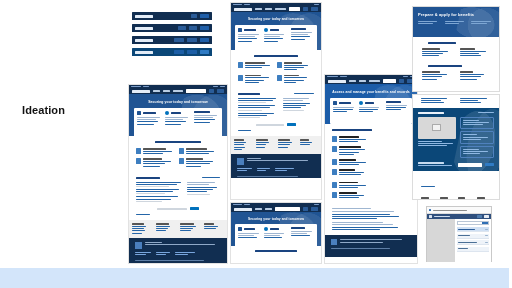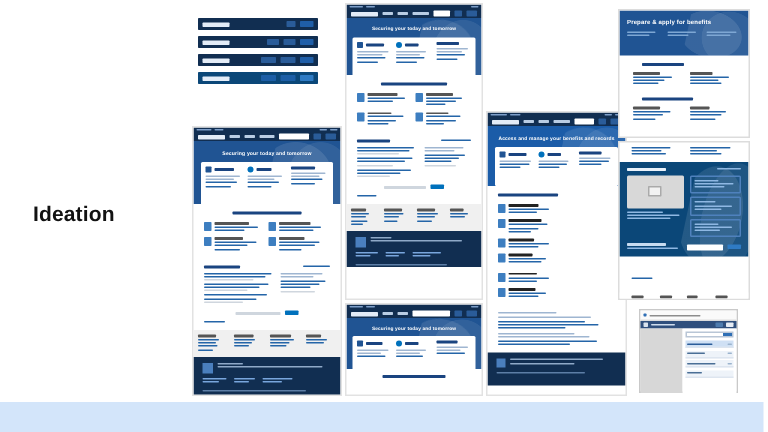--- a/index.html
+++ b/index.html
@@ -6,22 +6,22 @@
   body{
     width:512px;height:288px;overflow:hidden;
     background:#ffffff;
     font-family:"Liberation Sans", sans-serif;
     position:relative;
   }
   .canvas{position:absolute;inset:0;background:#fff;}
 
   
   .slide-title{
-    position:absolute;left:22px;top:134px;
-    font-size:14px;font-weight:bold;color:#121212;
+    position:absolute;left:22px;top:104px;
+    font-size:11px;font-weight:bold;color:#121212;
     letter-spacing:.1px;
   }
 
   
   .bottom-strip{
     position:absolute;left:0;right:3px;bottom:0;height:20px;
     background:#d3e5fa;
   }
 
   

